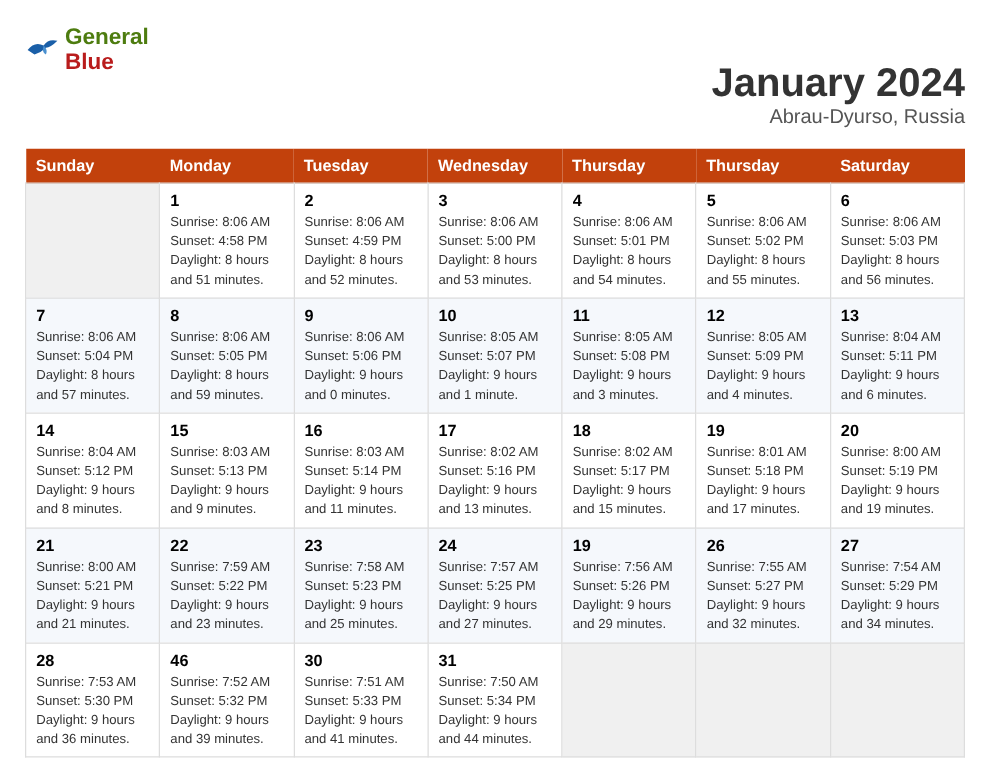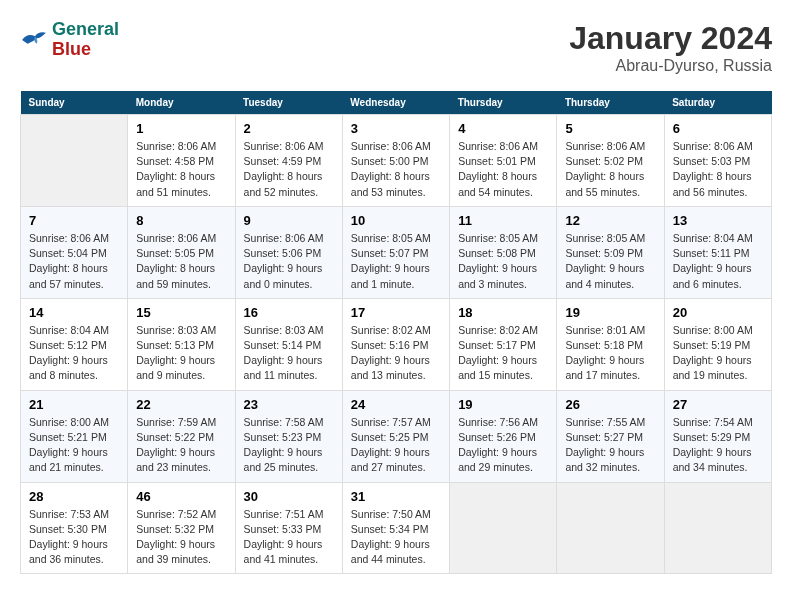--- a/index.html
+++ b/index.html
@@ -21,49 +21,50 @@
       align-items: center;
       gap: 4px;
     }
     .logo-text {
       font-size: 18px;
       font-weight: bold;
       color: #333;
       line-height: 1.1;
     }
     .logo-text span {
-      color: #0f766e;
+      color: #4d7c0f;
     }
     .logo-bird {
       width: 28px;
       height: 22px;
     }
     .title-block {
       text-align: right;
+      margin-top: 28px;
     }
     .main-title {
       font-size: 32px;
       font-weight: bold;
       color: #333;
     }
     .sub-title {
       font-size: 16px;
       color: #555;
     }
     table {
       width: 100%;
       border-collapse: collapse;
       font-size: 11px;
     }
     thead tr th {
-      background-color: #0c4a6e;
+      background-color: #c2410c;
       color: #fff;
       padding: 6px 8px;
       text-align: left;
-      font-size: 10px;
+      font-size: 13px;
       font-weight: bold;
     }
     tbody tr td {
       border: 1px solid #ddd;
       padding: 6px 8px;
       vertical-align: top;
       width: 14.28%;
       min-height: 80px;
     }
     tbody tr:nth-child(even) td {

